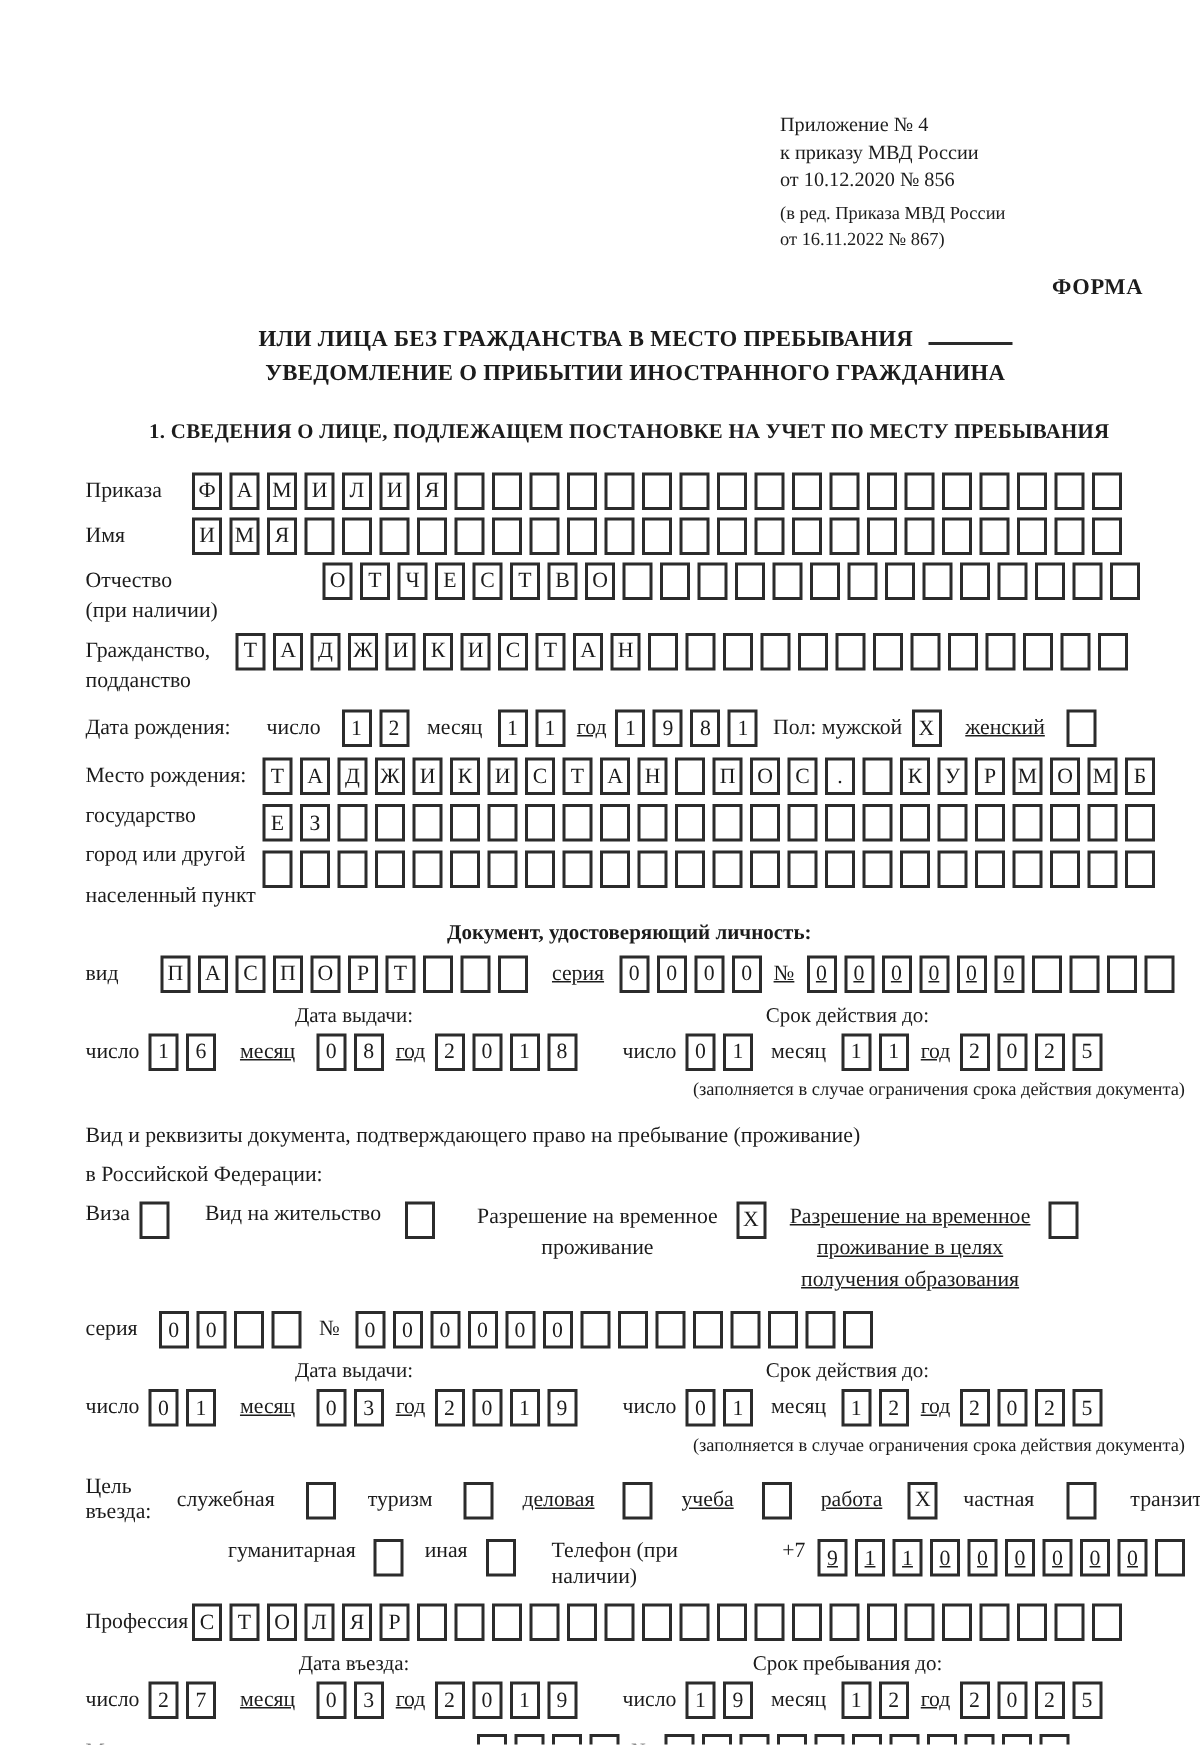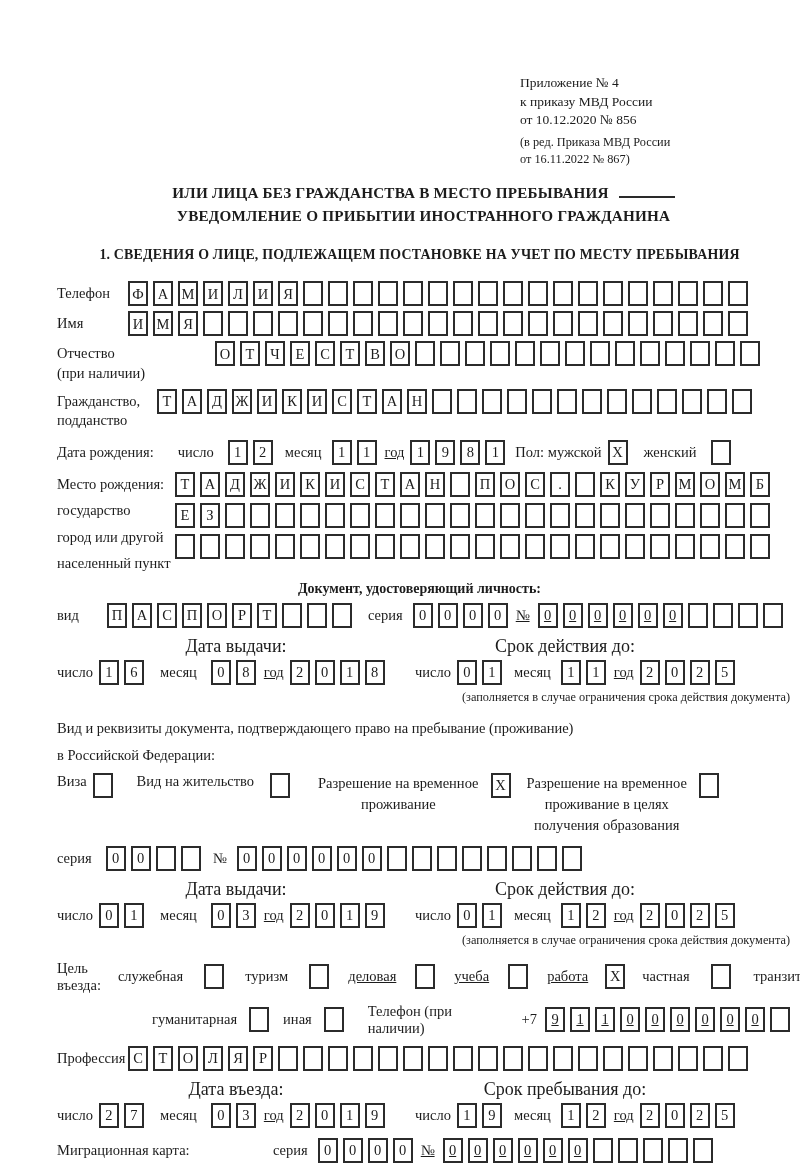--- a/index.html
+++ b/index.html
@@ -32,70 +32,71 @@
   }
 
   .frow { display:flex; align-items:flex-start; margin-bottom:5px; font-size:14.5px; }
   .lbl { font-size:14.5px; line-height:1.35; padding-top:3px; flex:none; }
   .w71 { width:71px; } .w100 { width:100px; } .w158 { width:158px; }
   .w118 { width:118px; } .w113 { width:113px; } .w150 { width:150px; }
 
   .inline { display:flex; align-items:center; font-size:14.5px; }
   .rowgap { margin:9px 0 7px; }
   .ml6{margin-left:6px;} .ml8{margin-left:8px;text-decoration:underline;} .ml10{margin-left:10px;} .ml12{margin-left:12px;}
-  .ml14{margin-left:14px;} .ml16{margin-left:16px;} .ml24{margin-left:24px;}
+  .ml14{margin-left:14px;} .ml16{margin-left:16px;text-decoration:underline;} .ml24{margin-left:24px;}
   .ml28{margin-left:28px;} .ml30{margin-left:30px;}
 
   .center-bold { text-align:center; font-weight:bold; font-size:14px; margin:7px 0 6px -8px; }
 
   .vstack { display:flex; flex-direction:column; }
   .vstack .cells { margin-bottom:6px; }
 
   
-  .dheads { display:flex; font-size:18px; margin-top:8px; }
+  .dheads { display:flex; font-size:14px; margin-top:8px; }
   .dh-l { width:358px; text-align:center; }
   .dh-r { width:300px; text-align:center; }
   .dpair { display:flex; align-items:center; font-size:14.5px; margin-top:3px; }
   .dcol-l { width:358px; display:flex; align-items:center; }
   .note { text-align:right; font-size:12.3px; margin-top:5px; padding-right:0; }
 
   .resdoc { font-size:14.5px; line-height:1.85; margin-top:10px; }
 
   .permit { display:flex; align-items:flex-start; font-size:14.5px; margin-top:4px; }
   .pitem { display:flex; align-items:flex-start; }
   .plabel { text-align:center; line-height:1.45; }
   .permit .cells { margin-top:0; }
 
   .goal { display:flex; align-items:center; font-size:14.5px; margin-top:12px;gap:11px; }
-  .goal2 { display:flex; align-items:center; font-size:14.5px; margin-top:9px; margin-left:95px; }
+  .goal2 { display:flex; font-size:14.5px; margin-top:9px; margin-left:95px; }
 </style>
 </head>
 <body>
 
 <div class="page">
 
   <div class="appendix">
     <div>Приложение № 4</div>
     <div>к приказу МВД России</div>
     <div>от 10.12.2020 № 856</div>
   </div>
   <div class="amendment">
     <div>(в ред. Приказа МВД России</div>
     <div>от 16.11.2022 № 867)</div>
   </div>
+  <div class="forma">ФОРМА</div>
 
   <div class="title">
     <div><span>ИЛИ ЛИЦА БЕЗ ГРАЖДАНСТВА В МЕСТО ПРЕБЫВАНИЯ</span><span class="uline"></span></div>
     <div>УВЕДОМЛЕНИЕ О ПРИБЫТИИ ИНОСТРАННОГО ГРАЖДАНИНА</div>
   </div>
 
   <div class="sec">1. СВЕДЕНИЯ О ЛИЦЕ, ПОДЛЕЖАЩЕМ ПОСТАНОВКЕ НА УЧЕТ ПО МЕСТУ ПРЕБЫВАНИЯ</div>
 
   <div class="frow">
-    <div class="lbl w71">Телефон</div>
+    <div class="lbl w71">Приказа</div>
     <div class="cells">
         <div class="cell">Ф</div>
         <div class="cell">А</div>
         <div class="cell">М</div>
         <div class="cell">И</div>
         <div class="cell">Л</div>
         <div class="cell">И</div>
         <div class="cell">Я</div>
         <div class="cell"></div>
         <div class="cell"></div>

